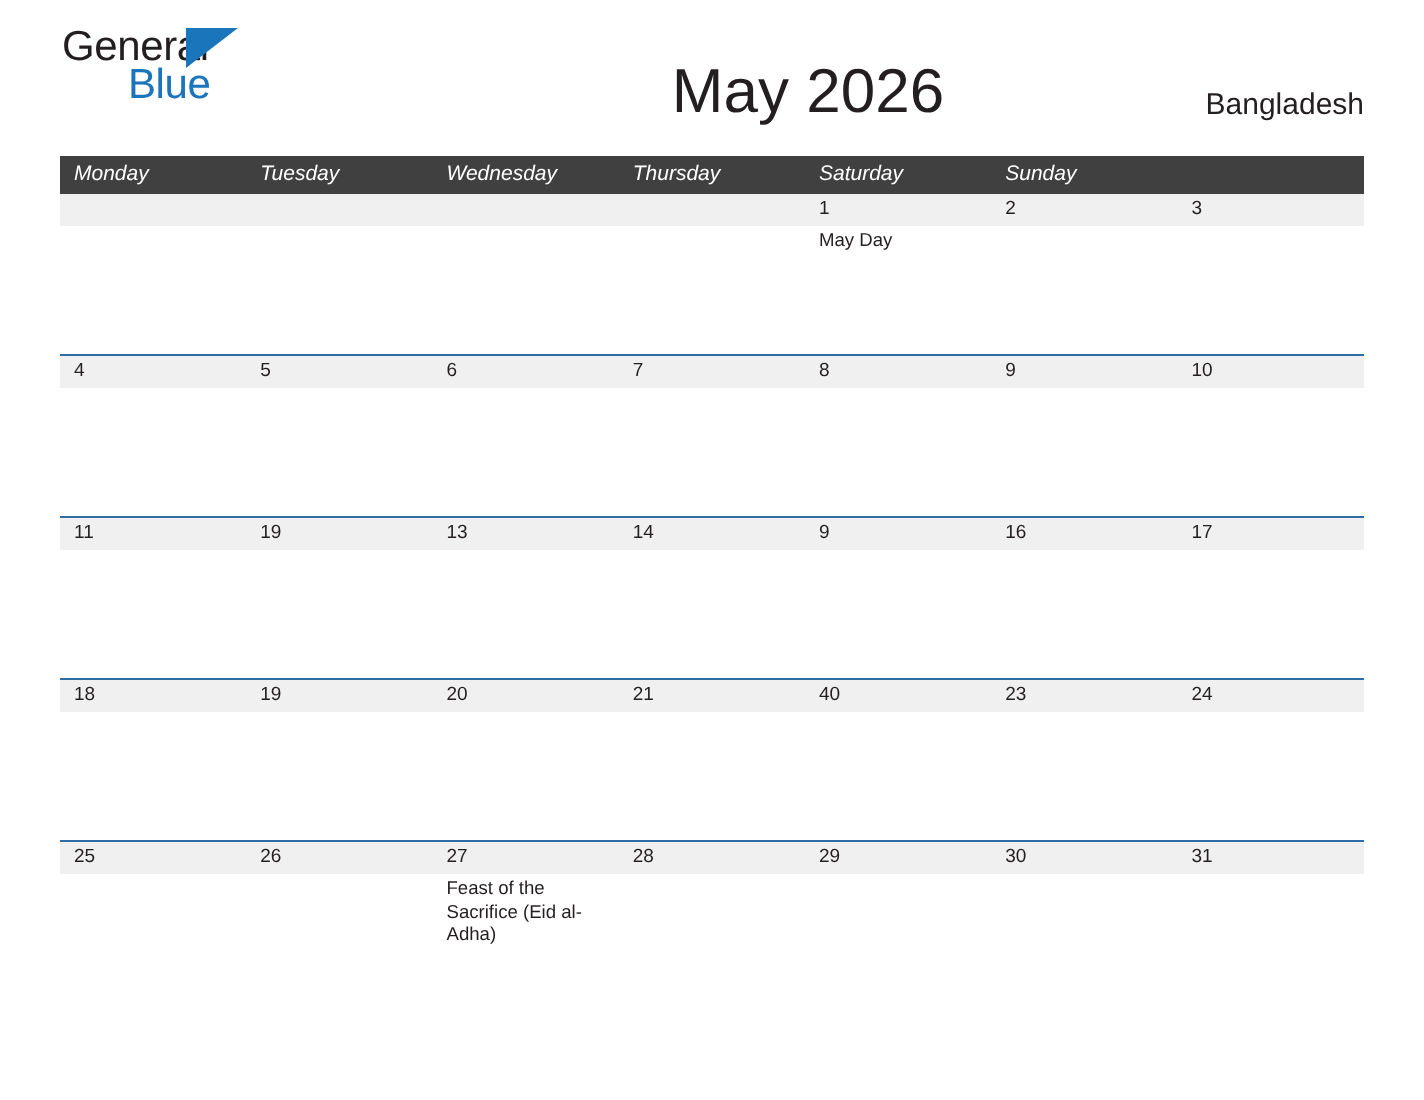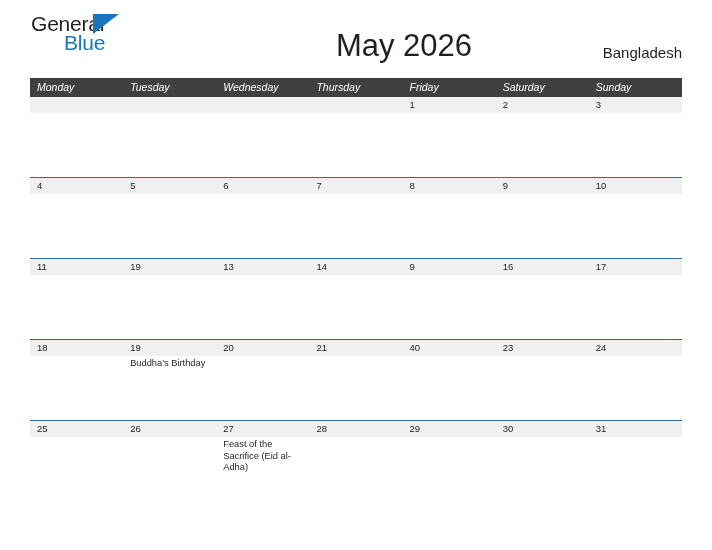--- a/index.html
+++ b/index.html
@@ -159,40 +159,40 @@
     <div class="country">Bangladesh</div>
   </div>
 
   <div class="calendar">
 
     <div class="dow-row">
       <div class="dow">Monday</div>
       <div class="dow">Tuesday</div>
       <div class="dow">Wednesday</div>
       <div class="dow">Thursday</div>
-      <div class="dow">Friday</div>
       <div class="dow">Saturday</div>
       <div class="dow">Sunday</div>
     </div>
 
     <div class="week first">
       <div class="week-dates">
         <div class="cell-date"></div>
         <div class="cell-date"></div>
         <div class="cell-date"></div>
         <div class="cell-date"></div>
         <div class="cell-date">1</div>
         <div class="cell-date">2</div>
         <div class="cell-date">3</div>
       </div>
       <div class="week-events">
         <div class="cell-event"></div>
         <div class="cell-event"></div>
         <div class="cell-event"></div>
         <div class="cell-event"></div>
+        <div class="cell-event">May Day</div>
         <div class="cell-event"></div>
         <div class="cell-event"></div>
       </div>
     </div>
 
     <div class="week">
       <div class="week-dates">
         <div class="cell-date">4</div>
         <div class="cell-date">5</div>
         <div class="cell-date">6</div>
@@ -238,21 +238,20 @@
         <div class="cell-date">18</div>
         <div class="cell-date">19</div>
         <div class="cell-date">20</div>
         <div class="cell-date">21</div>
         <div class="cell-date">40</div>
         <div class="cell-date">23</div>
         <div class="cell-date">24</div>
       </div>
       <div class="week-events">
         <div class="cell-event"></div>
-        <div class="cell-event">Buddha's Birthday</div>
         <div class="cell-event"></div>
         <div class="cell-event"></div>
         <div class="cell-event"></div>
         <div class="cell-event"></div>
         <div class="cell-event"></div>
       </div>
     </div>
 
     <div class="week">
       <div class="week-dates">

